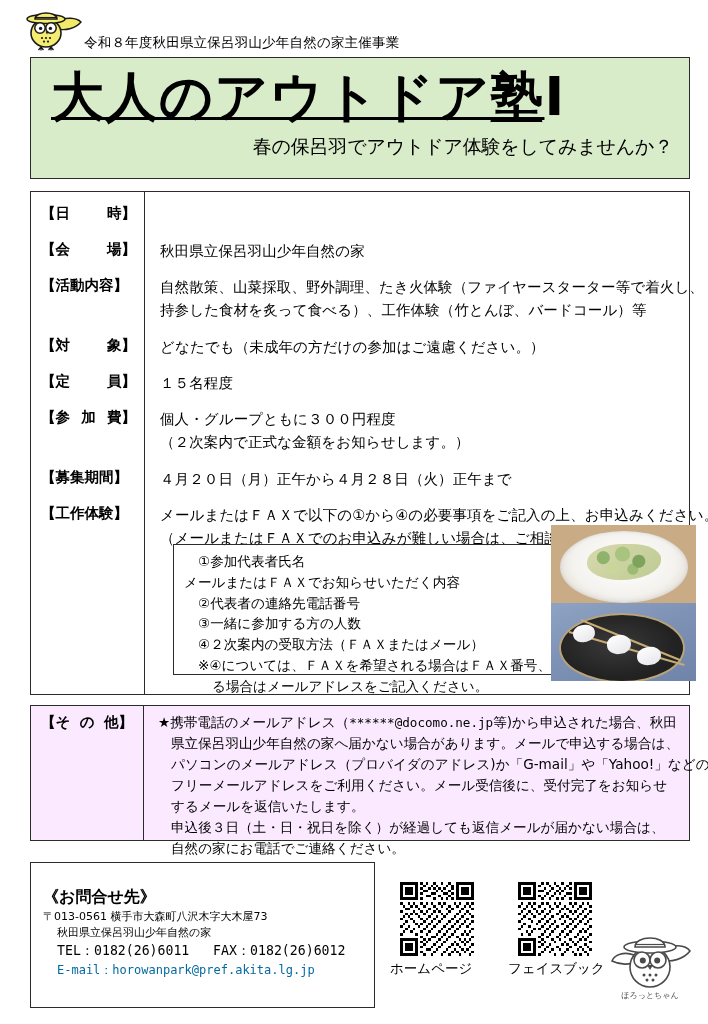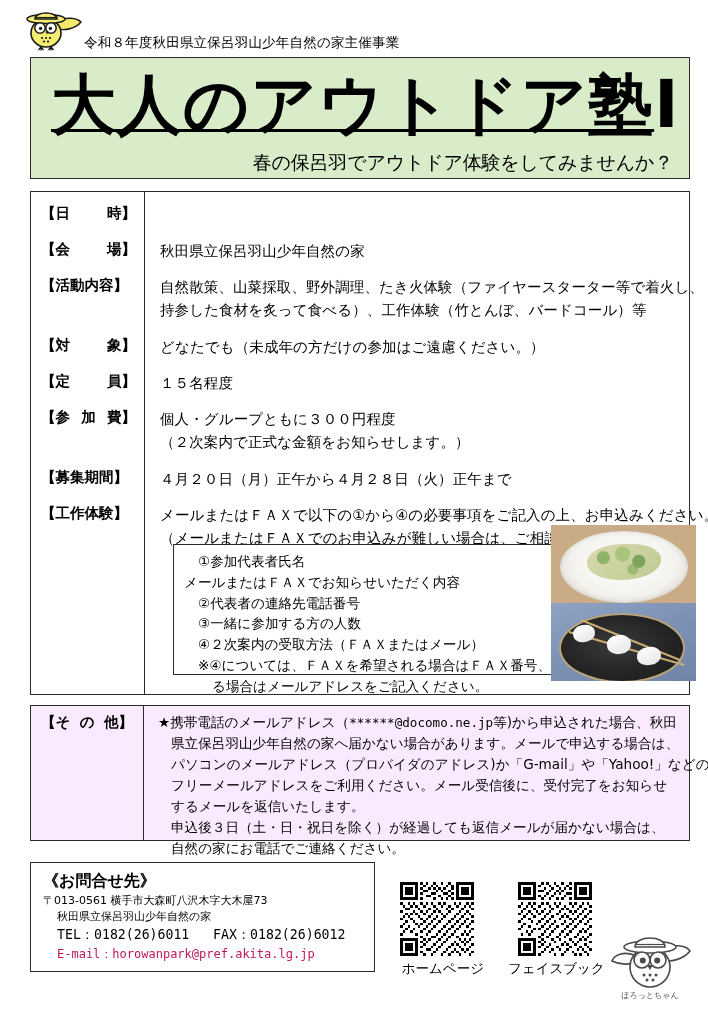--- a/index.html
+++ b/index.html
@@ -47,21 +47,21 @@
     left: 30px;
     top: 57px;
     width: 660px;
     height: 122px;
     box-sizing: border-box;
     background: #d9ecc9;
     border: 1.4px solid #2b2b2b;
     padding: 4px 14px 6px 14px;
   }
   .title-main {
-    font-size: 65px;
+    font-size: 53px;
     font-weight: 700;
     line-height: 1.32;
     letter-spacing: 1px;
     white-space: nowrap;
     margin-left: 6px;
   }
   .title-main .underline-part {
     text-decoration: underline;
     text-underline-offset: 2px;
     text-decoration-thickness: 3px;
@@ -236,45 +236,45 @@
   .other-body .ln { display: block; white-space: nowrap; }
   .mono { font-family: "DejaVu Sans Mono", "Liberation Mono", monospace; font-size: 12.6px; }
   .oind { padding-left: 13px; }
 
   
   .contact-box {
     position: absolute;
     left: 30px;
     top: 862px;
     width: 345px;
-    height: 110px;
+    height: 146px;
     box-sizing: border-box;
     border: 1.4px solid #2b2b2b;
-    padding: 8px 8px 0 12px;
+    padding: 24px 8px 0 12px;
   }
   .contact-title { font-size: 16px; font-weight: 700; margin-bottom: 1px; white-space: nowrap; }
   .contact-line { font-size: 11px; line-height: 1.45; white-space: nowrap; }
   .contact-mono {
     font-family: "DejaVu Sans Mono", "Liberation Mono", monospace;
     font-size: 13.2px; line-height: 1.5; white-space: nowrap;
   }
   .contact-mail {
     font-family: "DejaVu Sans Mono", "Liberation Mono", monospace;
-    font-size: 12px; color: #be185d; line-height: 1.6; white-space: nowrap;
+    font-size: 12px; color: #0369a1; line-height: 1.6; white-space: nowrap;
   }
   .ci1 { padding-left: 14px; }
 
   
   .qr-wrap { position: absolute; }
   .qr-hp { left: 400px; top: 882px; }
   .qr-fb { left: 518px; top: 882px; }
   .qr-img { width: 74px; height: 74px; display:block; }
   .qr-caption {
     font-size: 13.5px;
-    text-align: right;
+    text-align: left;
     margin-top: 4px;
     white-space: nowrap;
     width: 94px;
     margin-left: -10px;
   }
   .mascot-bottom { position: absolute; left: 608px; top: 925px; width: 84px; height: 78px; }
 </style>
 </head>
 <body>
 

